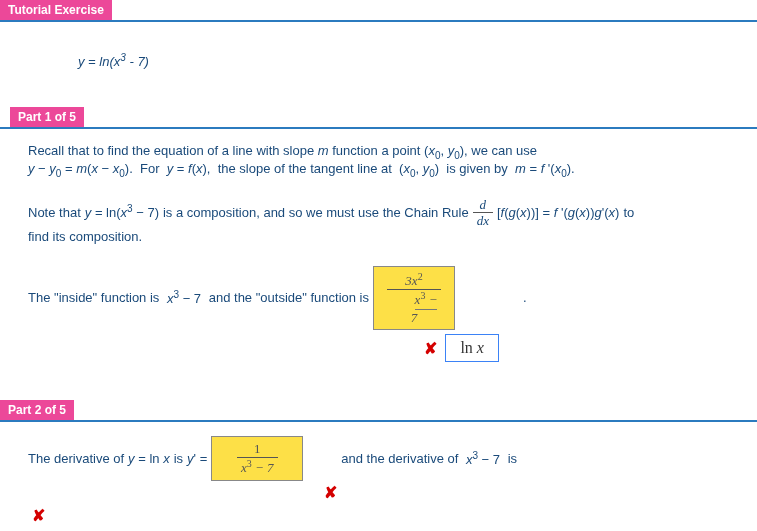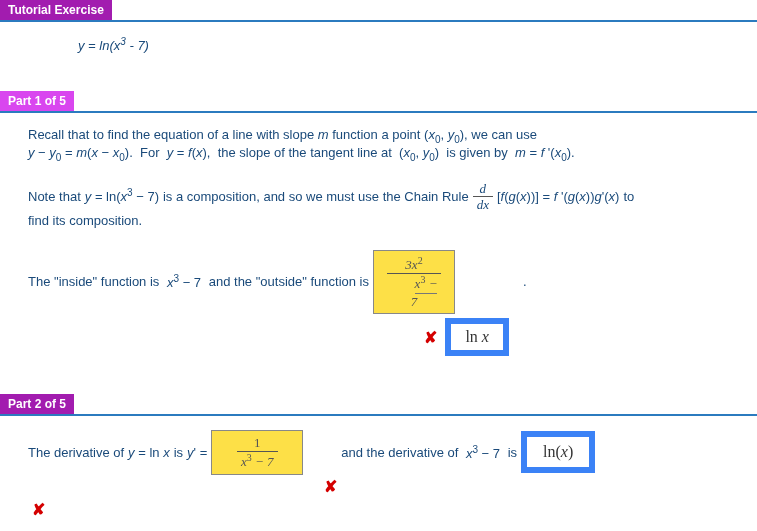--- a/index.html
+++ b/index.html
@@ -5,57 +5,57 @@
   body {
     margin: 0;
     padding: 0;
     font-family: Verdana, Arial, sans-serif;
     font-size: 13px;
     color: #333;
     background: #fff;
     width: 757px;
   }
   .section-header {
-    background: #a21caf;
+    background: #ec4899;
     color: #fff;
     font-weight: bold;
     font-size: 12px;
     padding: 3px 8px;
     display: inline-block;
   }
   .header-row {
     border-bottom: 2px solid #2b7bbf;
     margin-bottom: 8px;
   }
   .content {
     padding: 6px 18px 16px 28px;
     color: #1a4a7a;
   }
   .sub {
     padding: 6px 18px 16px 28px;
     color: #1a4a7a;
   }
   .ital { font-style: italic; }
-  .eq-indent { padding-left: 50px; margin-top: 0; }
+  .eq-indent { padding-left: 50px; margin-top: 16px; }
   .subscript { vertical-align: sub; font-size: 10px; }
   .sup { vertical-align: super; font-size: 10px; }
   .answer-box {
     display: inline-block;
     border: 1px solid #888;
     background: #fde047;
     text-align: center;
     vertical-align: middle;
     font-family: "Times New Roman", serif;
     font-style: italic;
     color: #555;
     padding: 4px 10px;
   }
   .answer-box-white {
     display: inline-block;
-    border: 6px solid #3b82f6;
+    border: 1px solid #3b82f6;
     background: #fff;
     text-align: center;
     vertical-align: middle;
     font-family: "Times New Roman", serif;
     color: #333;
     padding: 6px 12px;
     font-size: 16px;
   }
   .frac {
     display: inline-block;
@@ -86,21 +86,21 @@
 </div>
 <div class="content">
   <div class="eq-indent ital">
     <span class="ital">y</span> = ln(<span class="ital">x</span><span class="sup">3</span> - 7)
   </div>
 </div>
 
 <div class="part-spacer"></div>
 
 <div class="header-row" style="border-bottom-color:#2b7bbf;">
-  <div class="section-header" style="background:#d946ef;">Part 1 of 5</div>
+  <div class="section-header" style="background:#ec4899;margin-left:10px;">Part 1 of 5</div>
 </div>
 <div class="sub">
 
   <div>
     <span>Recall that to find the equation of a line with slope </span><span class="ital">m</span><span> function a point  (</span><span class="ital">x</span><span class="subscript">0</span><span>, </span><span class="ital">y</span><span class="subscript">0</span><span>),  we can use</span>
   </div>
   <div>
     <span class="ital">y</span> − <span class="ital">y</span><span class="subscript">0</span> = <span class="ital">m</span>(<span class="ital">x</span> − <span class="ital">x</span><span class="subscript">0</span>).&nbsp; For&nbsp; <span class="ital">y</span> = <span class="ital">f</span>(<span class="ital">x</span>),&nbsp; the slope of the tangent line at&nbsp; (<span class="ital">x</span><span class="subscript">0</span>, <span class="ital">y</span><span class="subscript">0</span>)&nbsp; is given by&nbsp; <span class="ital">m</span> = <span class="ital">f</span> '(<span class="ital">x</span><span class="subscript">0</span>).
   </div>
 
@@ -159,23 +159,20 @@
     <span class="answer-box" style="min-width:70px;">
       <span class="frac">
         <span class="num" style="font-style:normal;">1</span>
         <span class="den"><span class="ital">x</span><span class="sup" style="font-style:normal;">3</span> − 7</span>
       </span>
     </span>
     <span style="width:30px;"></span>
     <span>and the derivative of  </span>
     <span>&nbsp;<span class="ital">x</span><span class="sup">3</span> − 7&nbsp;</span>
     <span>  is </span>
-    <span class="answer-box-white" style="padding:6px 16px;">
-      <span class="serif">ln(<span class="ital">x</span>)</span>
-    </span>
   </div>
   <div class="row" style="margin-top:2px;">
     <span style="display:inline-block;width:288px;"></span>
     <span class="x-mark">✘</span>
     <span style="display:inline-block;width:372px;"></span>
     <span class="x-mark">✘</span>
   </div>
 </div>
 
 </body></html>

